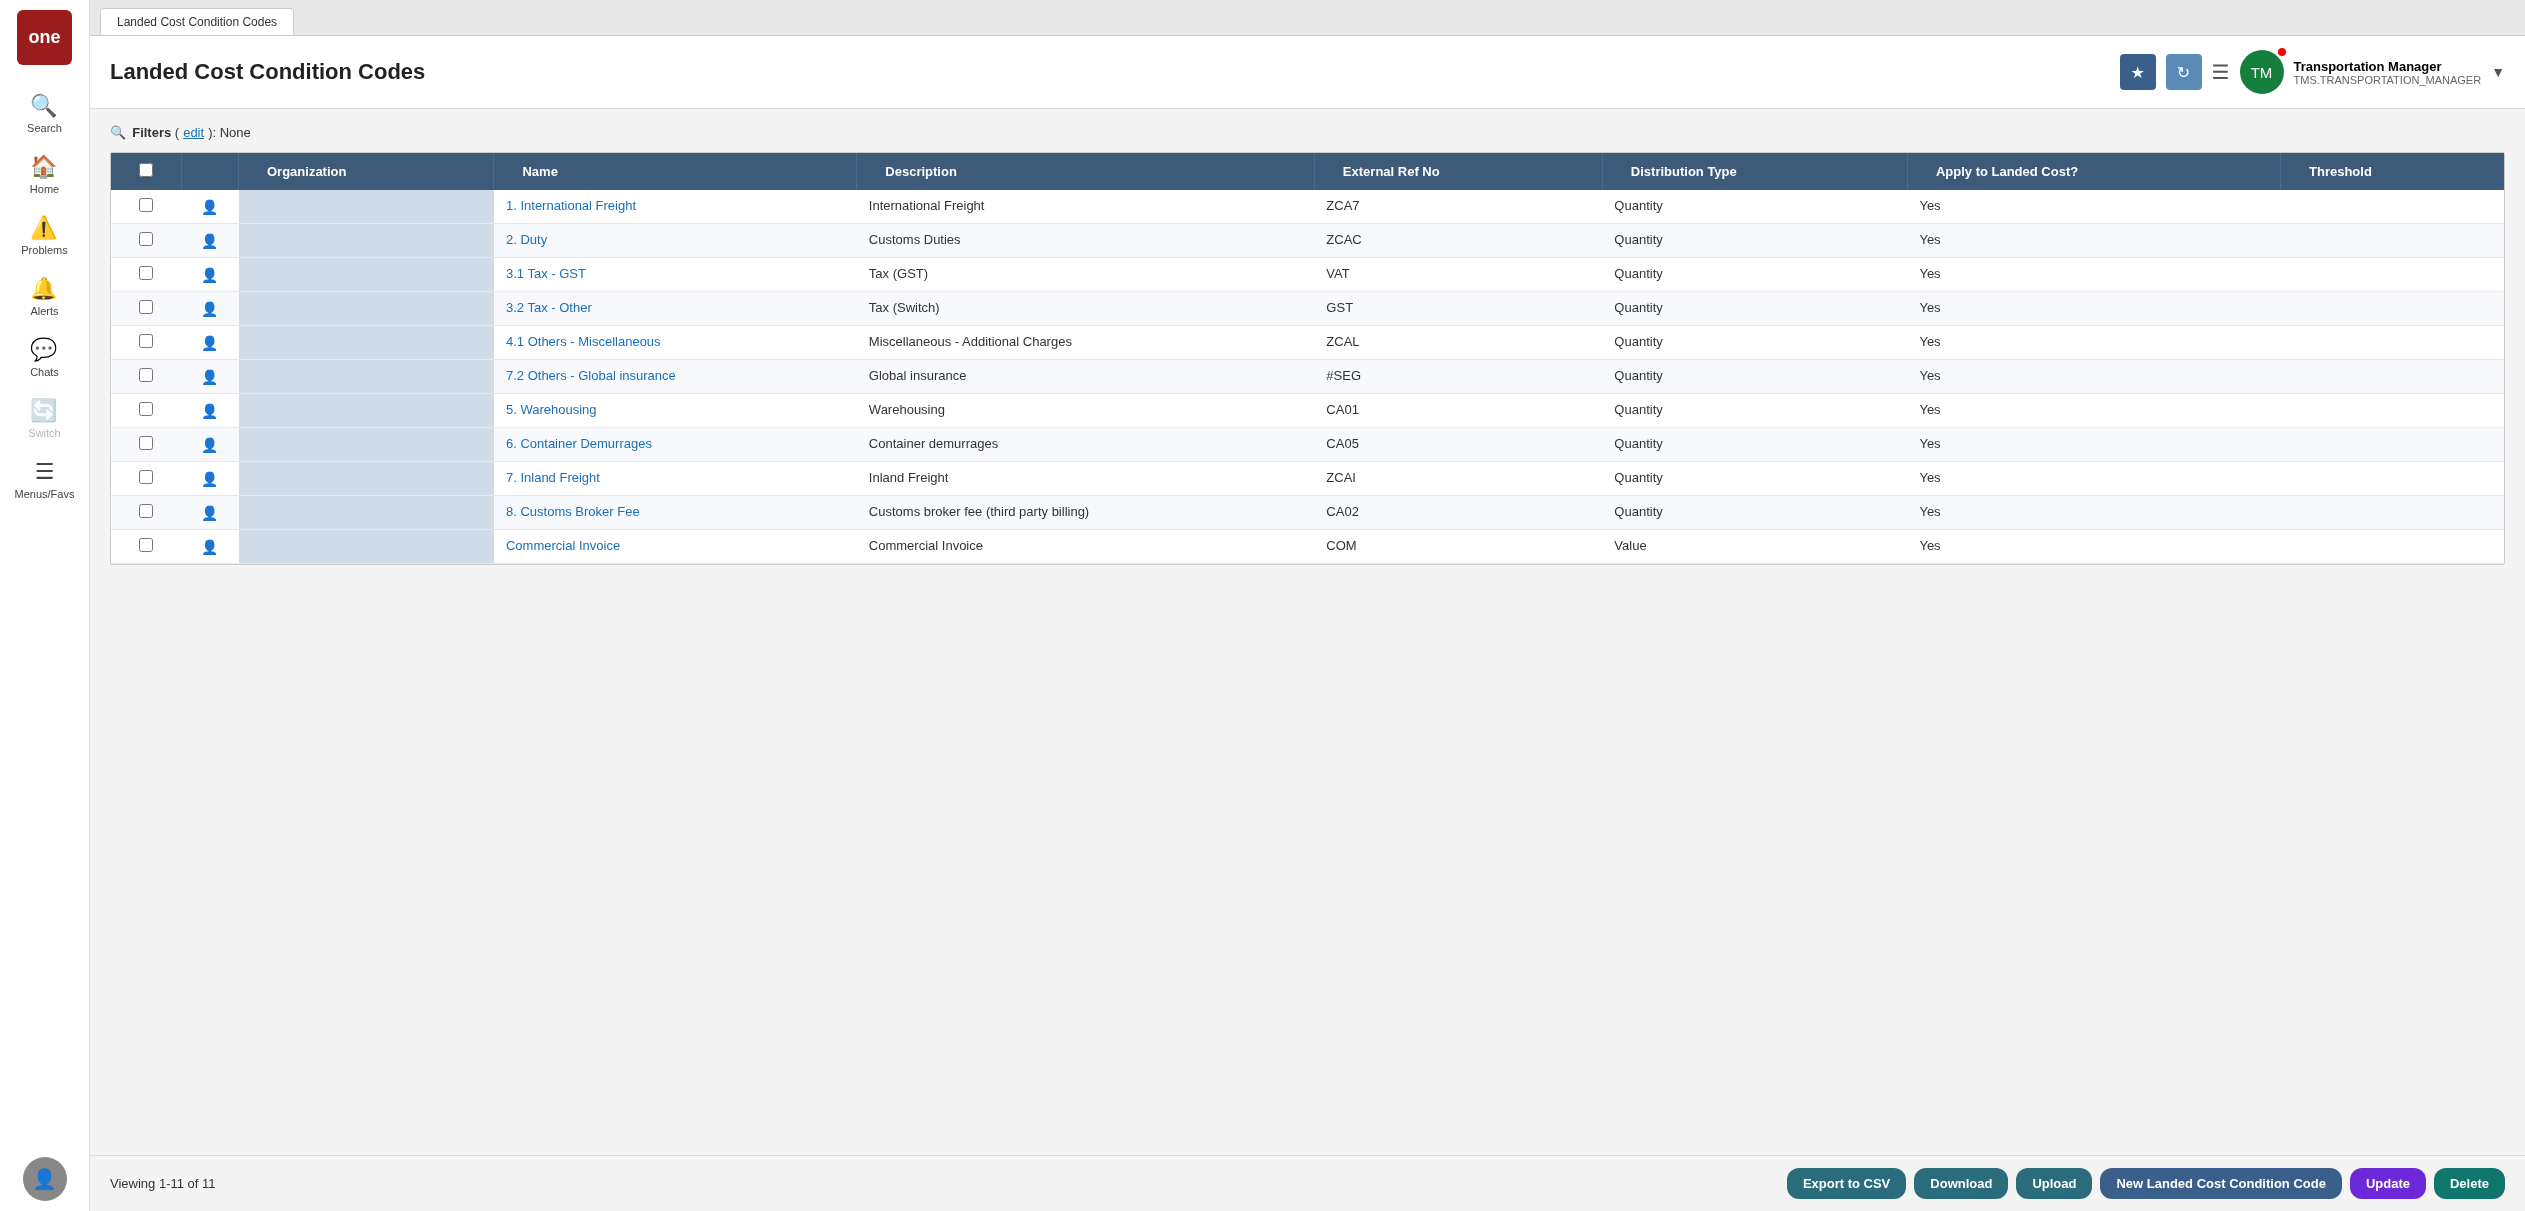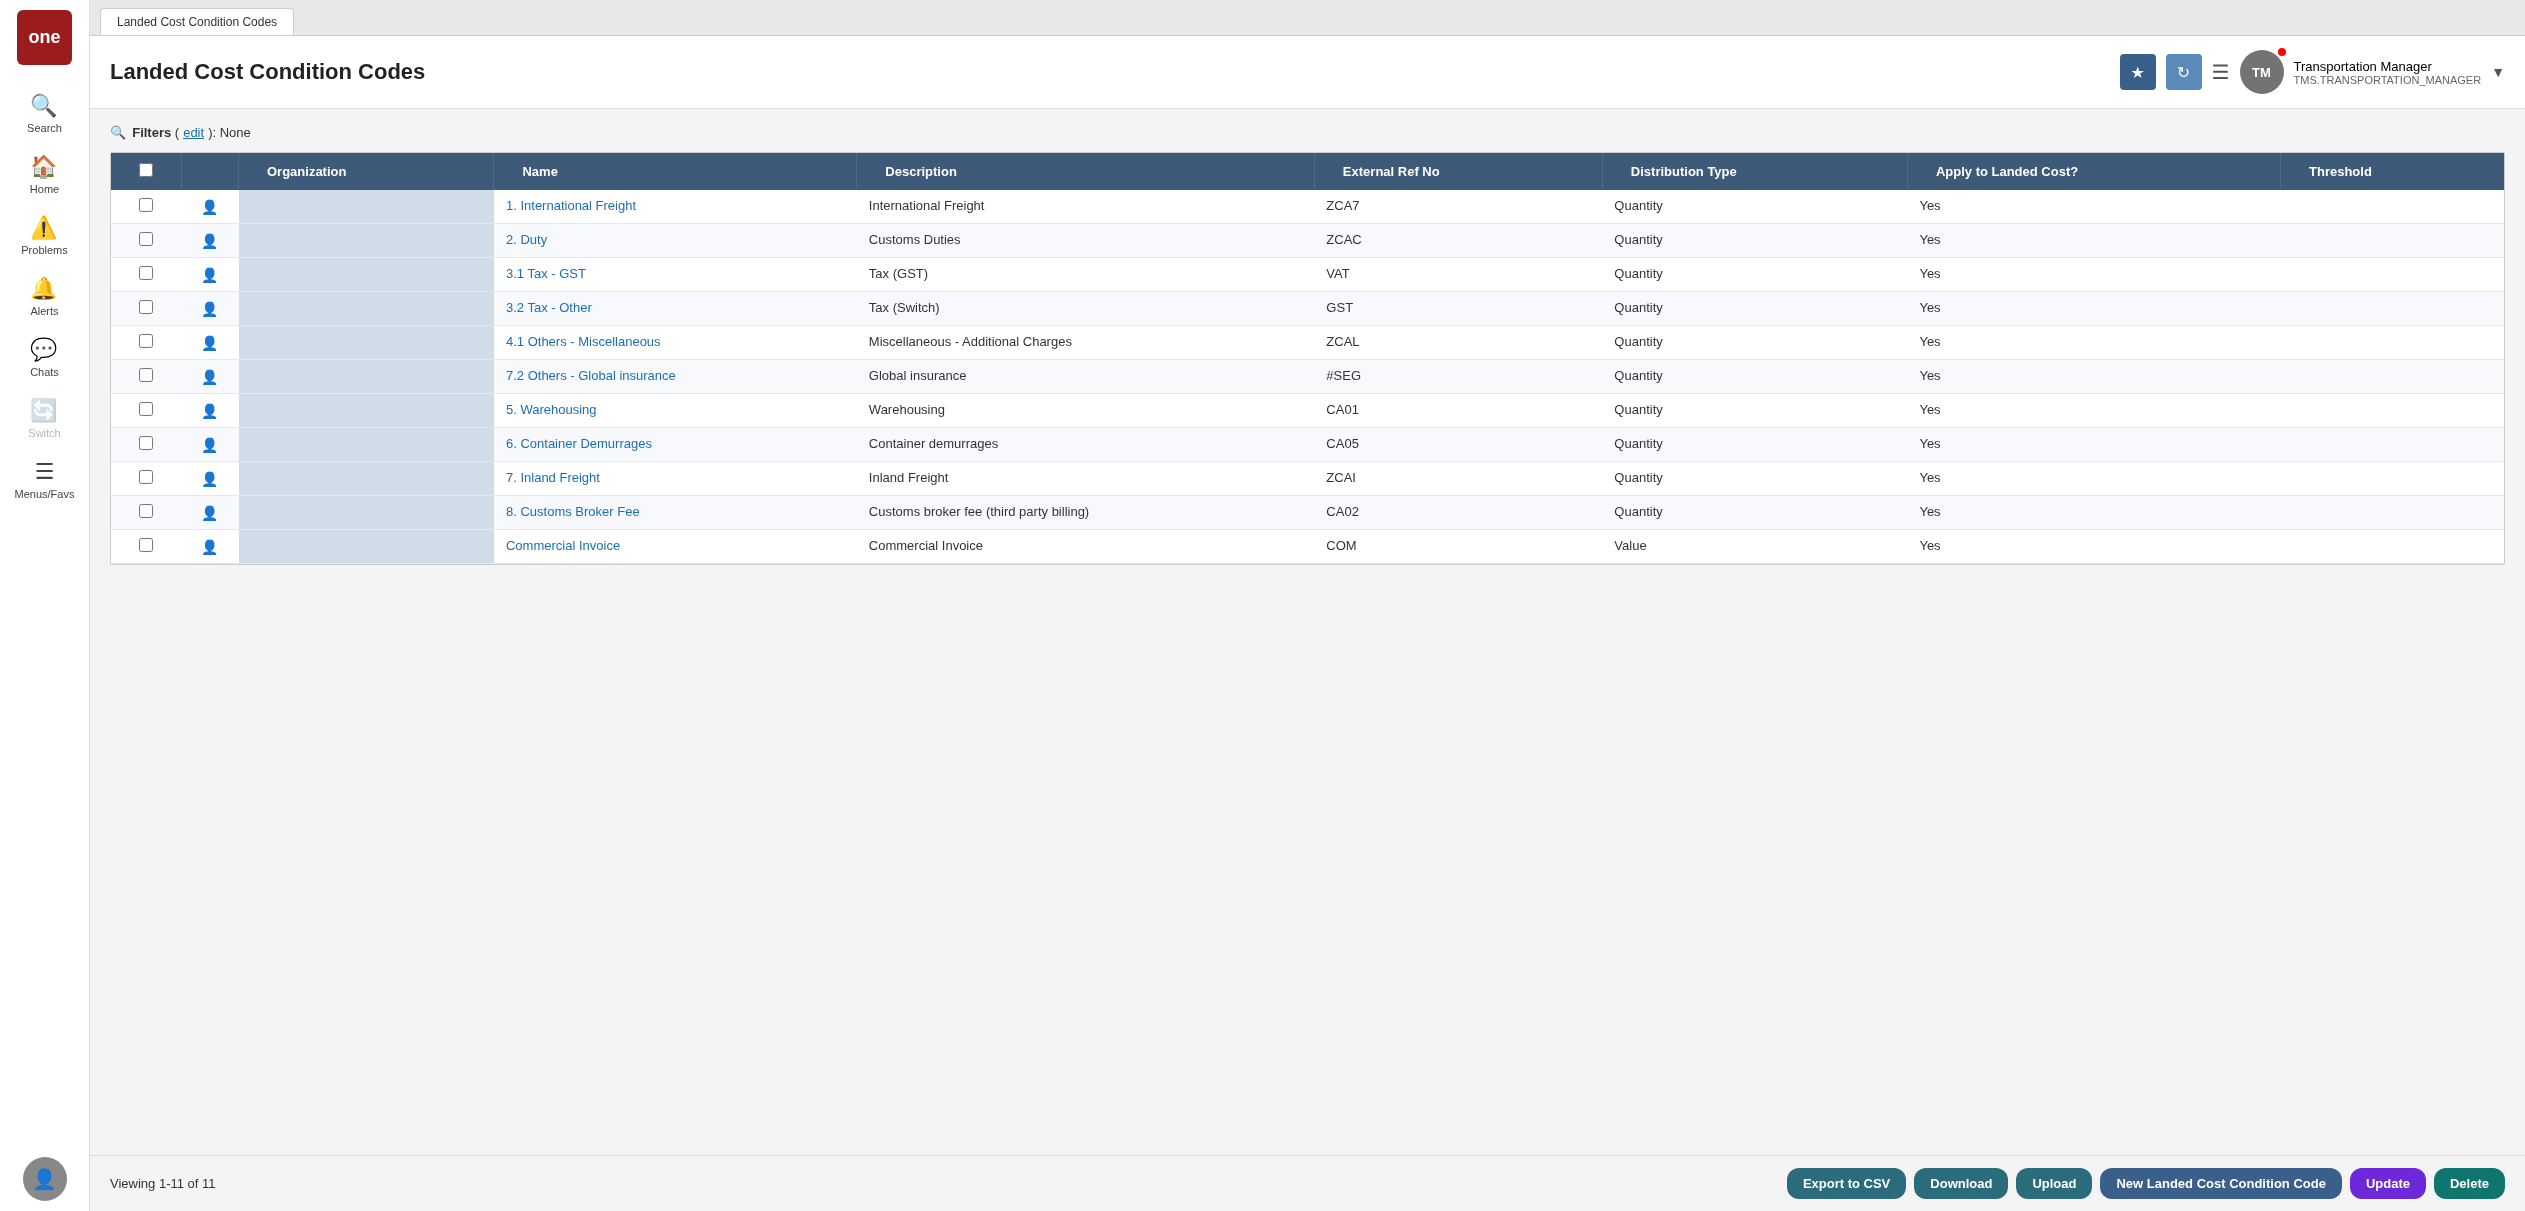--- a/index.html
+++ b/index.html
@@ -136,34 +136,34 @@
       background: none;
       border: none;
       cursor: pointer;
       font-size: 20px;
       color: #555;
     }
     .user-badge {
       width: 44px;
       height: 44px;
       border-radius: 50%;
-      background: #737373;
+      background: #15803d;
       display: flex;
       align-items: center;
       justify-content: center;
       color: white;
+      font-weight: normal;
+      font-size: 15px;
+    }
+    .user-info {
+      display: flex;
+      flex-direction: column;
+    }
+    .user-name {
       font-weight: bold;
-      font-size: 13px;
-    }
-    .user-info {
-      display: flex;
-      flex-direction: column;
-    }
-    .user-name {
-      font-weight: normal;
       font-size: 13px;
     }
     .user-role {
       font-size: 11px;
       color: #666;
     }
     .user-dropdown {
       font-size: 14px;
       color: #555;
       cursor: pointer;

